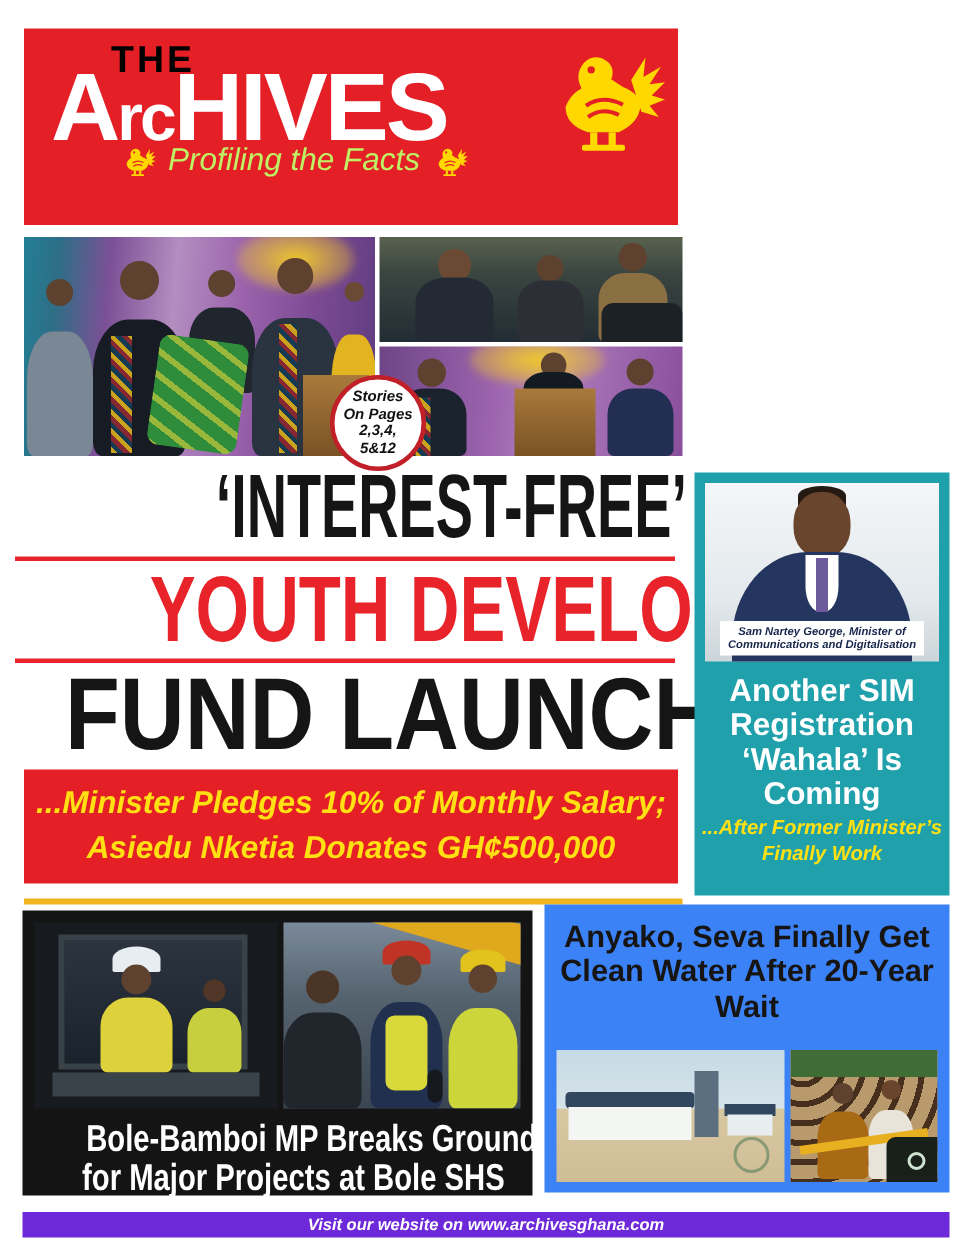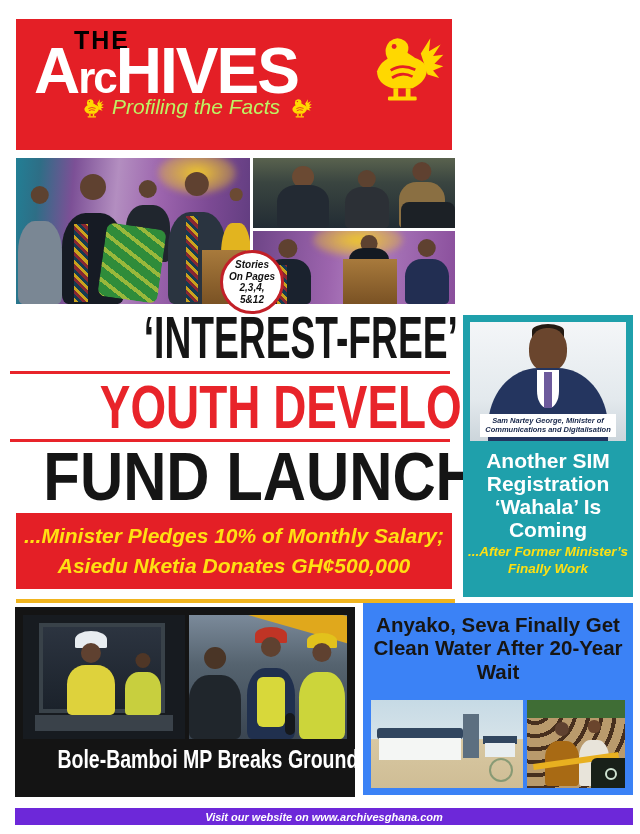--- a/index.html
+++ b/index.html
@@ -216,20 +216,21 @@
       <div style="position:absolute;left:28px;top:-14px;width:150px;height:26px;background:#e0a81c;transform:rotate(16deg)"></div>
       <div class="person" style="left:0px;top:32px;width:52px;height:92px;--skin:#4a3526;--cloth:#20262c"></div>
       <div style="position:absolute;left:66px;top:12px;width:32px;height:16px;border-radius:50% 50% 6% 6%;background:#c03425"></div>
       <div class="person" style="left:58px;top:22px;width:48px;height:102px;--skin:#5f4130;--cloth:#20304e"></div>
       <div style="position:absolute;left:68px;top:62px;width:28px;height:50px;background:#d8d83a;border-radius:6px"></div>
       <div style="position:absolute;left:118px;top:18px;width:30px;height:15px;border-radius:50% 50% 6% 6%;background:#e2c21c"></div>
       <div class="person" style="left:110px;top:28px;width:46px;height:96px;--skin:#5f4130;--cloth:#ccd53a"></div>
       <div style="position:absolute;left:96px;bottom:4px;width:10px;height:22px;background:#15181c;border-radius:5px"></div>
     </div>
     <h2 class="hlb hlb1"><span>Bole-Bamboi MP Breaks Ground</span></h2>
+    <h2 class="hlb hlb2"><span>for Major Projects at Bole SHS</span></h2>
   </section>
 
   <aside class="panel-water">
     <h2 class="water-hl">Anyako, Seva Finally Get Clean Water After 20-Year Wait</h2>
     <div class="photo wl">
       <div style="position:absolute;left:6px;top:28px;width:86px;height:11px;background:#31465f;border-radius:3px"></div>
       <div style="position:absolute;left:8px;top:38px;width:82px;height:22px;background:#f4f6f4"></div>
       <div style="position:absolute;left:112px;top:36px;width:34px;height:8px;background:#31465f"></div>
       <div style="position:absolute;left:114px;top:43px;width:30px;height:14px;background:#e8eef0"></div>
       <div style="position:absolute;left:92px;top:14px;width:16px;height:44px;background:#5c6f80"></div>

